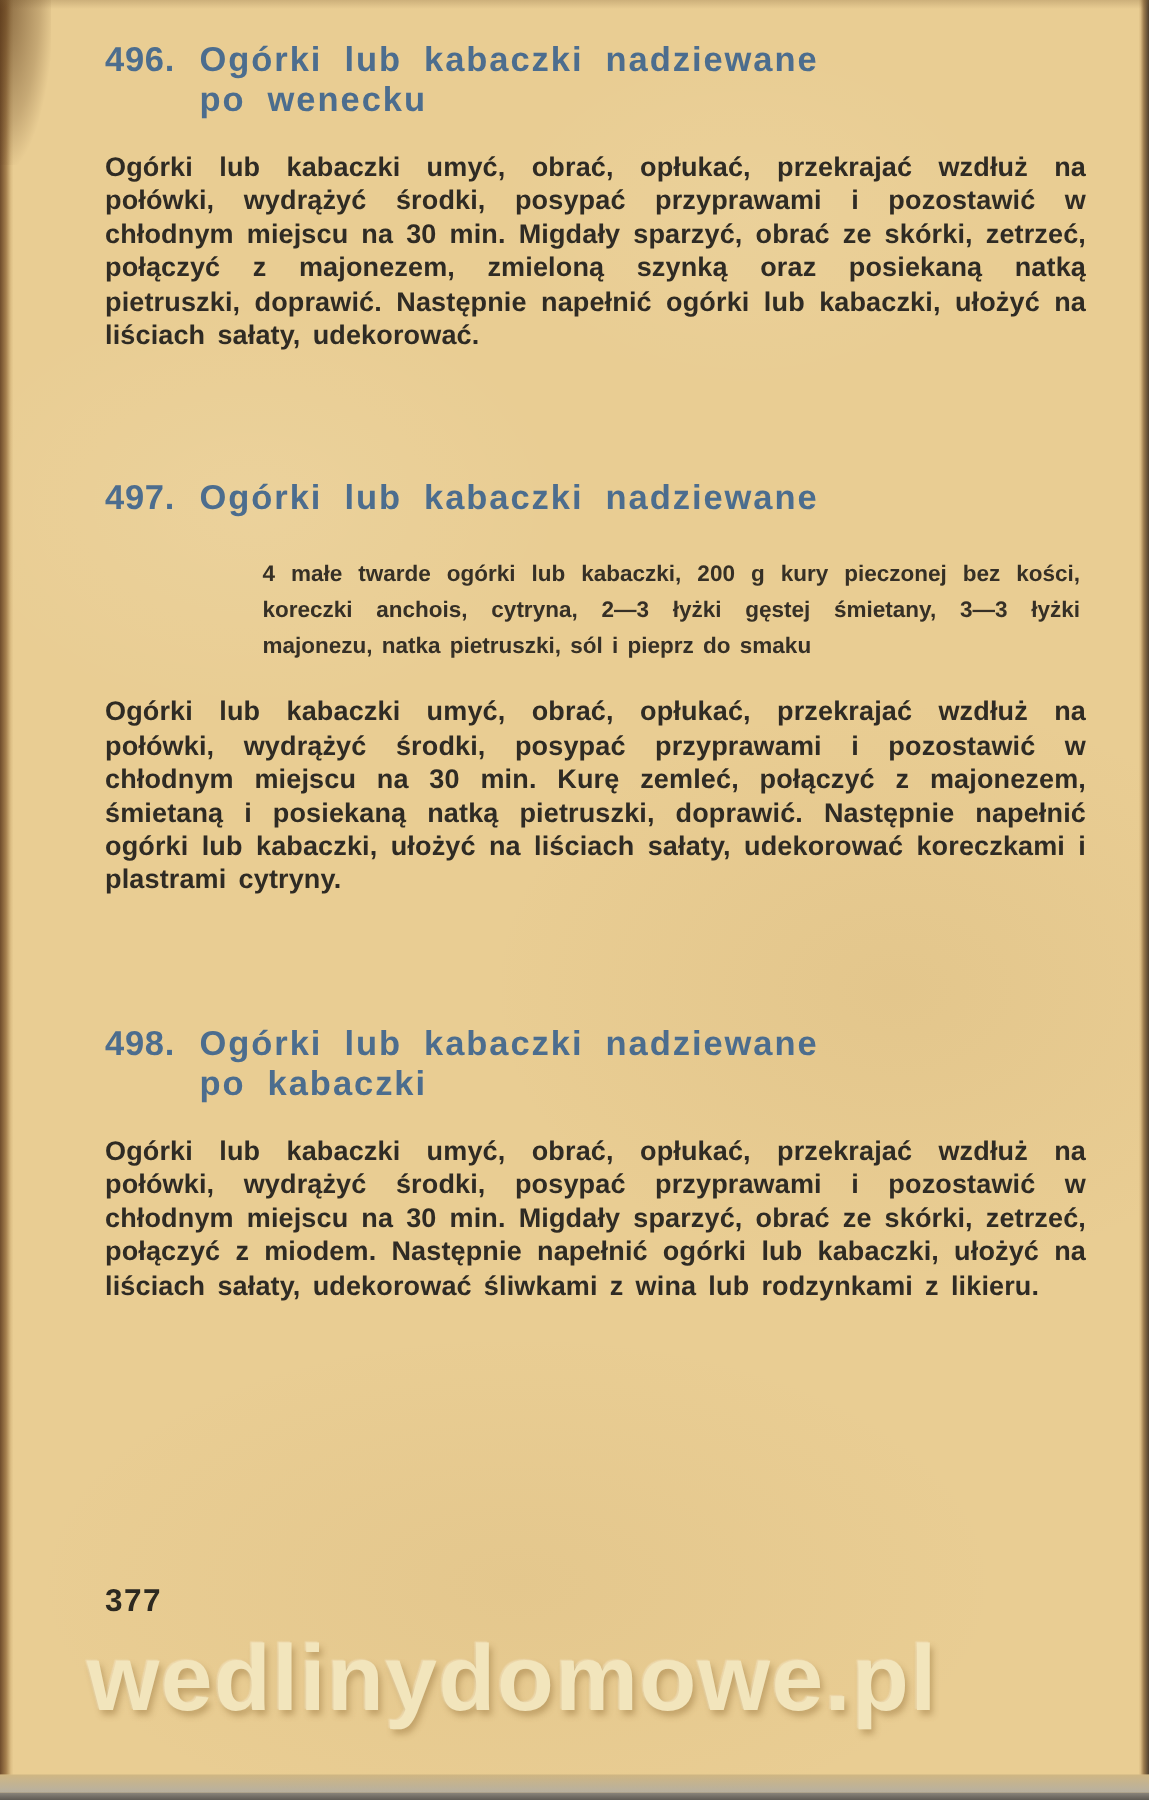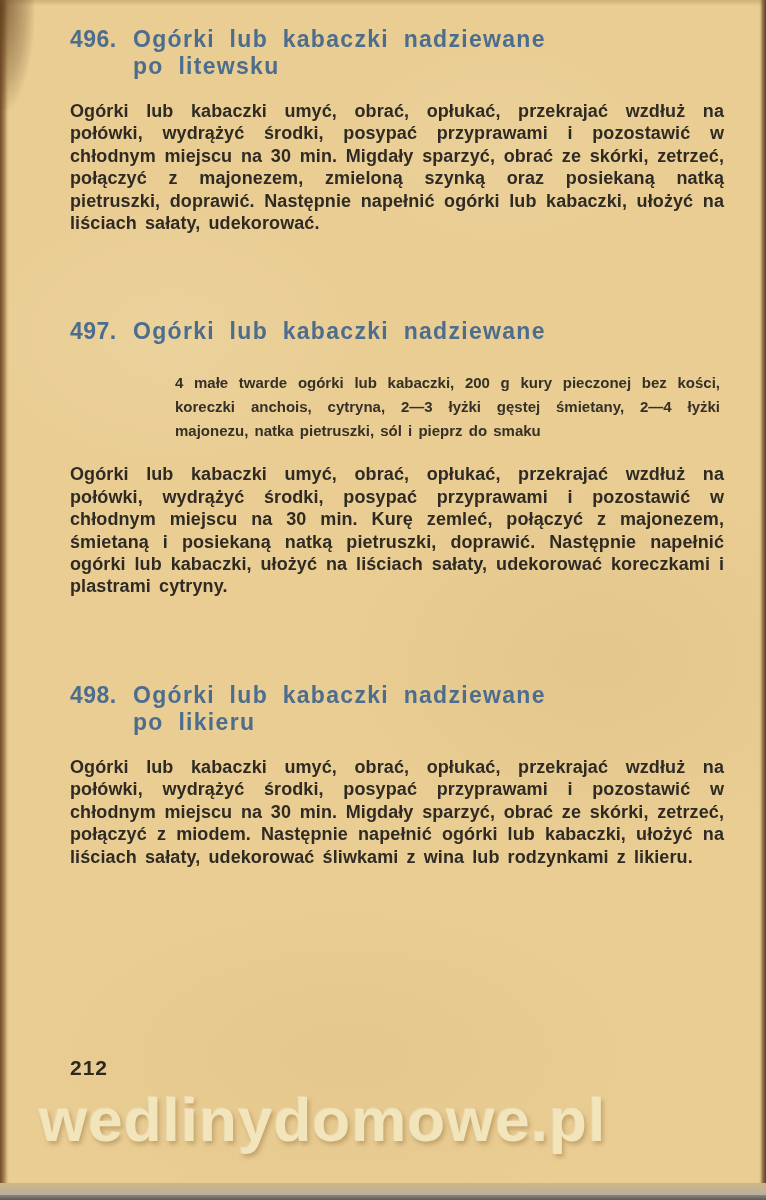--- a/index.html
+++ b/index.html
@@ -90,72 +90,72 @@
     letter-spacing: 0.1px;
   }
 
   .page-number {
     position: absolute; left: 70px; top: 1056px;
     font-size: 21px; font-weight: bold; color: #2d2920;
     letter-spacing: 1px;
   }
 
   .watermark {
-    position: absolute; left: 39px; top: 1084px; width: 680px;
+    position: absolute; left: 58px; top: 1084px; width: 680px;
     font-size: 62px; font-weight: bold;
     letter-spacing: 1px;
     color: var(--watermark, #f2e5bc);
     text-shadow: 2px 3px 4px rgba(148,112,58,0.45), -1px -1px 1px rgba(255,252,238,0.35);
     white-space: nowrap;
     user-select: none;
   }
 </style>
 </head>
 <body>
 
 <div class="page">
 
   <div class="content">
 
     <section class="recipe">
       <div class="recipe-heading">
         <span class="num">496.</span>
         <div class="title">
           <span>Ogórki lub kabaczki nadziewane</span><br>
-          <span>po litewsku</span>
+          <span>po wenecku</span>
         </div>
       </div>
       <p class="instructions">Ogórki lub kabaczki umyć, obrać, opłukać, przekrajać wzdłuż na połówki, wydrążyć środki, posypać przyprawami i pozostawić w chłodnym miejscu na 30 min. Migdały sparzyć, obrać ze skórki, zetrzeć, połączyć z majonezem, zmieloną szynką oraz posiekaną natką pietruszki, doprawić. Następnie napełnić ogórki lub kabaczki, ułożyć na liściach sałaty, udekorować.</p>
     </section>
 
     <section class="recipe">
       <div class="recipe-heading">
         <span class="num">497.</span>
         <div class="title">
           <span>Ogórki lub kabaczki nadziewane</span><br>
         </div>
       </div>
-      <p class="ingredients">4 małe twarde ogórki lub kabaczki, 200 g kury pieczonej bez kości, koreczki anchois, cytryna, 2—3 łyżki gęstej śmietany, 2—4 łyżki majonezu, natka pietruszki, sól i pieprz do smaku</p>
+      <p class="ingredients">4 małe twarde ogórki lub kabaczki, 200 g kury pieczonej bez kości, koreczki anchois, cytryna, 2—3 łyżki gęstej śmietany, 3—3 łyżki majonezu, natka pietruszki, sól i pieprz do smaku</p>
       <p class="instructions">Ogórki lub kabaczki umyć, obrać, opłukać, przekrajać wzdłuż na połówki, wydrążyć środki, posypać przyprawami i pozostawić w chłodnym miejscu na 30 min. Kurę zemleć, połączyć z majonezem, śmietaną i posiekaną natką pietruszki, doprawić. Następnie napełnić ogórki lub kabaczki, ułożyć na liściach sałaty, udekorować koreczkami i plastrami cytryny.</p>
     </section>
 
     <section class="recipe">
       <div class="recipe-heading">
         <span class="num">498.</span>
         <div class="title">
           <span>Ogórki lub kabaczki nadziewane</span><br>
-          <span>po likieru</span>
+          <span>po kabaczki</span>
         </div>
       </div>
       <p class="instructions">Ogórki lub kabaczki umyć, obrać, opłukać, przekrajać wzdłuż na połówki, wydrążyć środki, posypać przyprawami i pozostawić w chłodnym miejscu na 30 min. Migdały sparzyć, obrać ze skórki, zetrzeć, połączyć z miodem. Następnie napełnić ogórki lub kabaczki, ułożyć na liściach sałaty, udekorować śliwkami z wina lub rodzynkami z likieru.</p>
     </section>
 
   </div>
 
-  <div class="page-number">212</div>
+  <div class="page-number">377</div>
   <div class="watermark">wedlinydomowe.pl</div>
 
   <div class="edge-left"></div>
   <div class="edge-left-top"></div>
   <div class="edge-right"></div>
   <div class="edge-top"></div>
   <div class="edge-bottom-light"></div>
   <div class="edge-bottom-dark"></div>
 
 </div>

